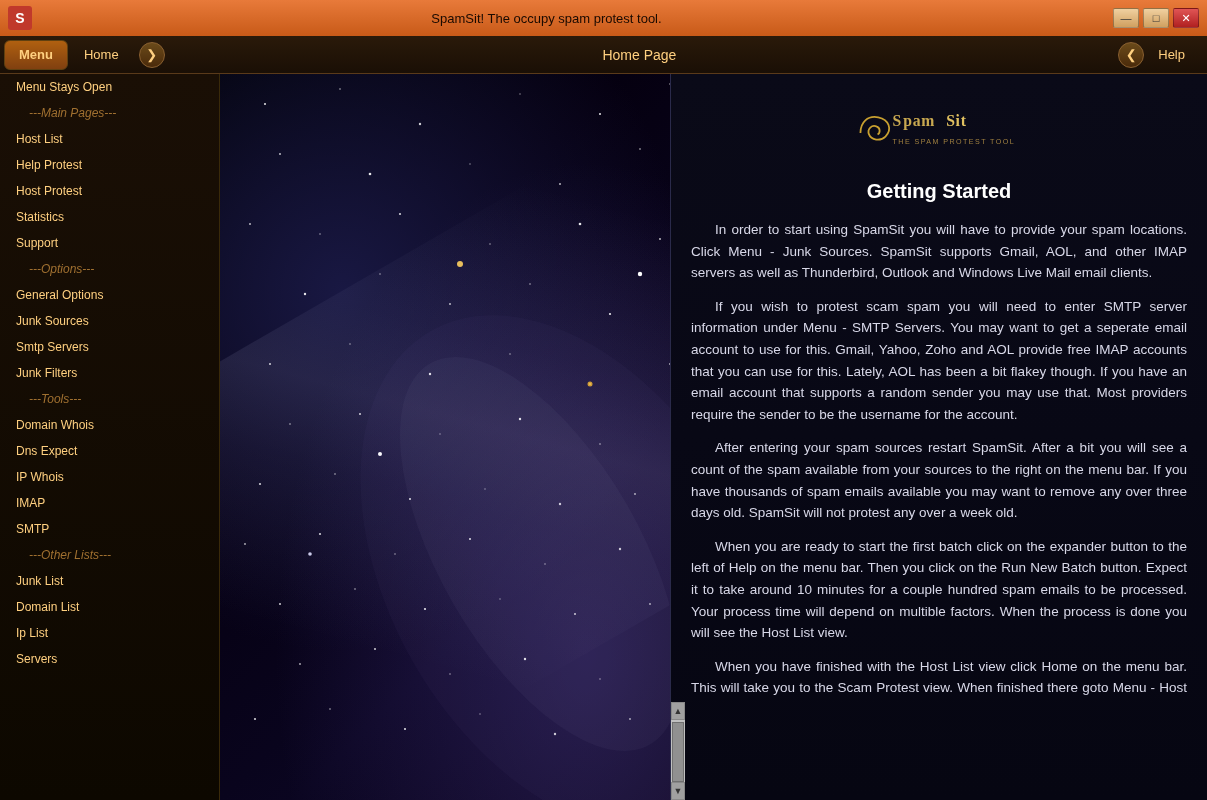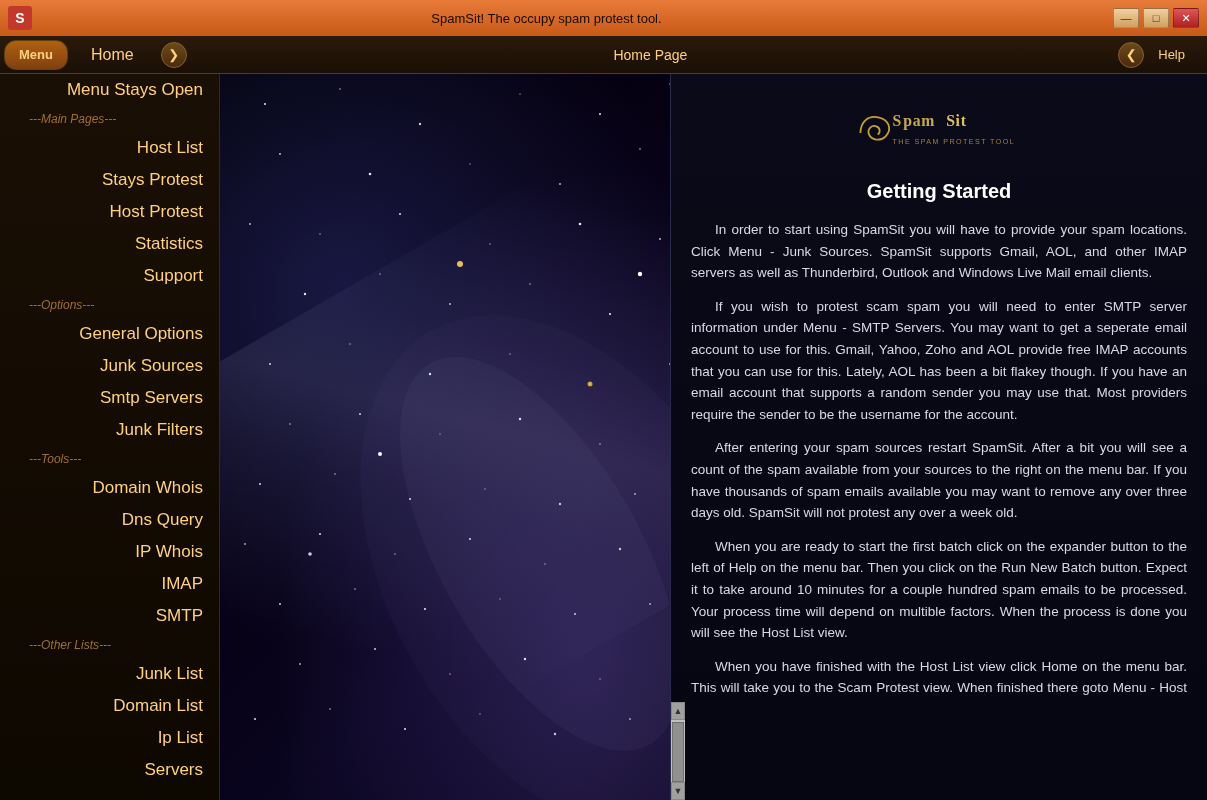--- a/index.html
+++ b/index.html
@@ -79,28 +79,28 @@
     .menu-btn {
       background: linear-gradient(to bottom, #b06010, #804010);
       color: #ffd080;
       border: 1px solid #604010;
       padding: 4px 14px;
       font-size: 13px;
       font-weight: bold;
       cursor: pointer;
       height: 30px;
       margin-left: 4px;
-      border-radius: 12px;
+      border-radius: 6px;
     }
     .home-btn {
       color: #ffd080;
       background: transparent;
       border: none;
-      padding: 4px 23px;
-      font-size: 16px;
+      padding: 4px 16px;
+      font-size: 13px;
       cursor: pointer;
       height: 30px;
     }
     .nav-arrow {
       width: 26px;
       height: 26px;
       background: linear-gradient(to bottom, #6a4a1a, #4a2a0a);
       border: 1px solid #8a6030;
       border-radius: 50%;
       display: flex;
@@ -143,24 +143,23 @@
       flex-shrink: 0;
       border-right: 1px solid #3a2a0a;
     }
     .sidebar::-webkit-scrollbar { width: 6px; }
     .sidebar::-webkit-scrollbar-track { background: #1a0f05; }
     .sidebar::-webkit-scrollbar-thumb { background: #5a3a1a; }
 
     .sidebar-item {
       padding: 6px 16px;
       color: #ffd080;
-      font-size: 17px;
+      font-size: 12px;
       cursor: pointer;
       transition: background 0.15s;
-      text-align: right;
     }
     .sidebar-category {
       padding: 6px 29px;
       color: #a07030;
       font-size: 12px;
       font-style: italic;
     }
 
     
     .content-area {
@@ -302,32 +301,32 @@
   <div class="nav-arrow">❮</div>
   <button class="help-btn">Help</button>
 </div>
 
 <div class="main-layout">
 
   <div class="sidebar">
     <div class="sidebar-item">Menu Stays Open</div>
     <div class="sidebar-category">---Main Pages---</div>
     <div class="sidebar-item">Host List</div>
-    <div class="sidebar-item">Stays Protest</div>
+    <div class="sidebar-item">Help Protest</div>
     <div class="sidebar-item">Host Protest</div>
     <div class="sidebar-item">Statistics</div>
     <div class="sidebar-item">Support</div>
     <div class="sidebar-category">---Options---</div>
     <div class="sidebar-item">General Options</div>
     <div class="sidebar-item">Junk Sources</div>
     <div class="sidebar-item">Smtp Servers</div>
     <div class="sidebar-item">Junk Filters</div>
     <div class="sidebar-category">---Tools---</div>
     <div class="sidebar-item">Domain Whois</div>
-    <div class="sidebar-item">Dns Query</div>
+    <div class="sidebar-item">Dns Expect</div>
     <div class="sidebar-item">IP Whois</div>
     <div class="sidebar-item">IMAP</div>
     <div class="sidebar-item">SMTP</div>
     <div class="sidebar-category">---Other Lists---</div>
     <div class="sidebar-item">Junk List</div>
     <div class="sidebar-item">Domain List</div>
     <div class="sidebar-item">Ip List</div>
     <div class="sidebar-item">Servers</div>
   </div>
 

